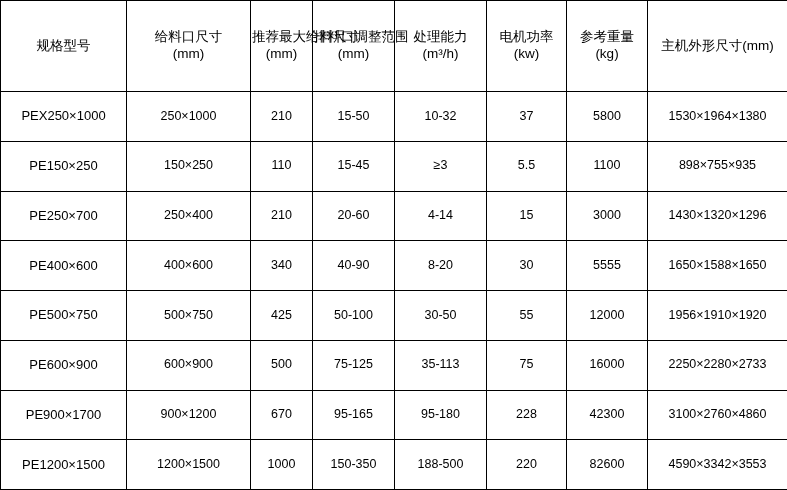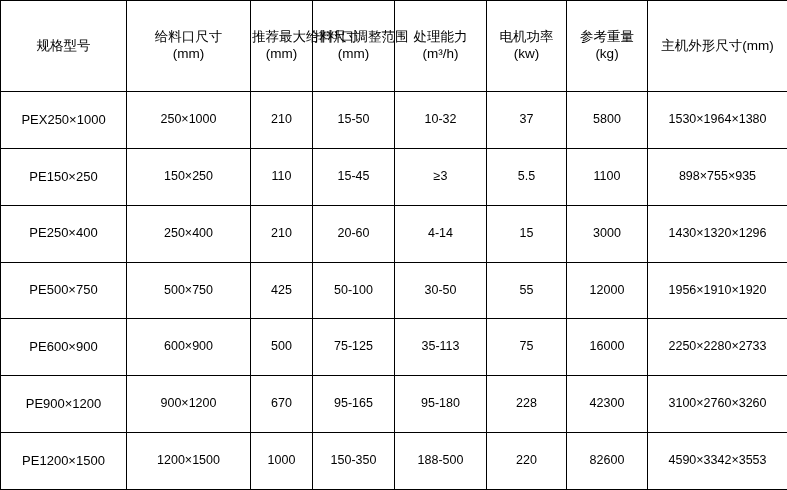--- a/index.html
+++ b/index.html
@@ -123,28 +123,38 @@
       <td class="model">PE150×250</td>
       <td>150×250</td>
       <td>110</td>
       <td>15-45</td>
       <td>≥3</td>
       <td>5.5</td>
       <td>1100</td>
       <td>898×755×935</td>
     </tr>
     <tr>
-      <td class="model">PE250×400</td>
+      <td class="model">PE250×700</td>
       <td>250×400</td>
       <td>210</td>
       <td>20-60</td>
       <td>4-14</td>
       <td>15</td>
       <td>3000</td>
       <td>1430×1320×1296</td>
+    </tr>
+    <tr>
+      <td class="model">PE400×600</td>
+      <td>400×600</td>
+      <td>340</td>
+      <td>40-90</td>
+      <td>8-20</td>
+      <td>30</td>
+      <td>5555</td>
+      <td>1650×1588×1650</td>
     </tr>
     <tr>
       <td class="model">PE500×750</td>
       <td>500×750</td>
       <td>425</td>
       <td>50-100</td>
       <td>30-50</td>
       <td>55</td>
       <td>12000</td>
       <td>1956×1910×1920</td>
@@ -153,28 +163,28 @@
       <td class="model">PE600×900</td>
       <td>600×900</td>
       <td>500</td>
       <td>75-125</td>
       <td>35-113</td>
       <td>75</td>
       <td>16000</td>
       <td>2250×2280×2733</td>
     </tr>
     <tr>
-      <td class="model">PE900×1200</td>
+      <td class="model">PE900×1700</td>
       <td>900×1200</td>
       <td>670</td>
       <td>95-165</td>
       <td>95-180</td>
       <td>228</td>
       <td>42300</td>
-      <td>3100×2760×3260</td>
+      <td>3100×2760×4860</td>
     </tr>
     <tr>
       <td class="model">PE1200×1500</td>
       <td>1200×1500</td>
       <td>1000</td>
       <td>150-350</td>
       <td>188-500</td>
       <td>220</td>
       <td>82600</td>
       <td>4590×3342×3553</td>

